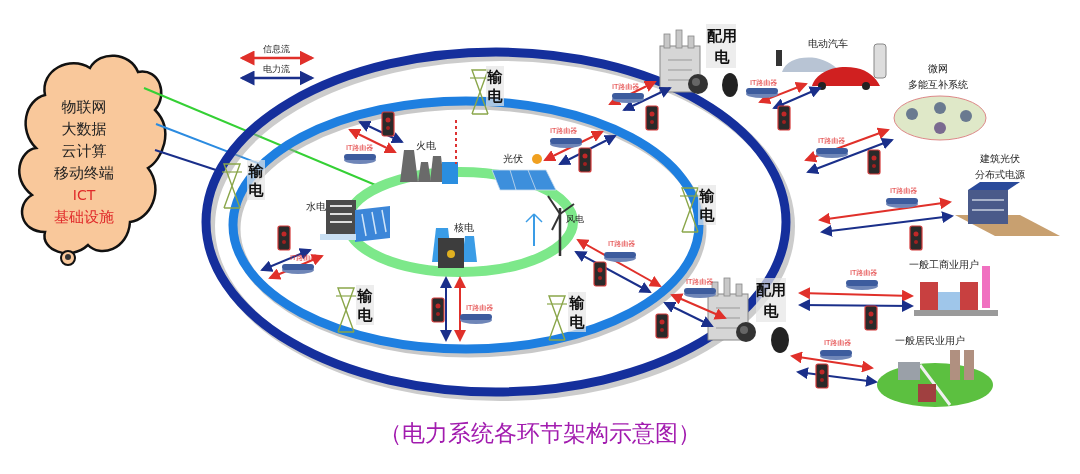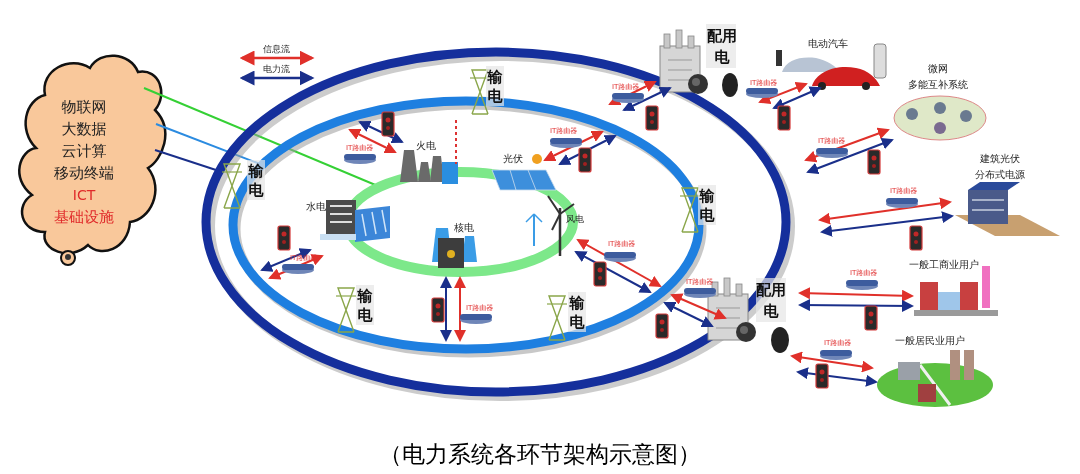--- a/index.html
+++ b/index.html
@@ -1,21 +1,21 @@
 <!DOCTYPE html>
 <html><head>
 <meta charset="utf-8">
 <style>
   html, body { margin: 0; padding: 0; background: #ffffff; }
   body { width: 1080px; height: 474px; position: relative; overflow: hidden; font-family: "DejaVu Sans", sans-serif; }
   #diagram { position: absolute; left: 0; top: 0; width: 1080px; height: 474px; }
   .lbl { font-family: "DejaVu Sans", sans-serif; fill: #222; }
   .lbl-bold { font-family: "DejaVu Sans", sans-serif; font-weight: bold; fill: #111; }
   .router-lbl { font-family: "DejaVu Sans", sans-serif; fill: #e03030; font-size: 7px; }
-  .caption { position: absolute; left: 0; width: 1080px; top: 418px; text-align: center; font-family: "DejaVu Serif", serif; font-size: 23px; color: #000000; margin-top: 21px; }
+  .caption { position: absolute; left: 0; width: 1080px; top: 418px; text-align: center; font-family: "DejaVu Serif", serif; font-size: 23px; color: #a21caf; }
 </style>
 </head>
 <body>
 
 <svg id="diagram" viewBox="0 0 1080 474" xmlns="http://www.w3.org/2000/svg">
   <defs>
     <marker id="ar-red" markerWidth="6" markerHeight="6" refX="5" refY="3" orient="auto-start-reverse">
       <path d="M0,0 L6,3 L0,6 z" fill="#e0302a"></path>
     </marker>
     <marker id="ar-blue" markerWidth="6" markerHeight="6" refX="5" refY="3" orient="auto-start-reverse">

